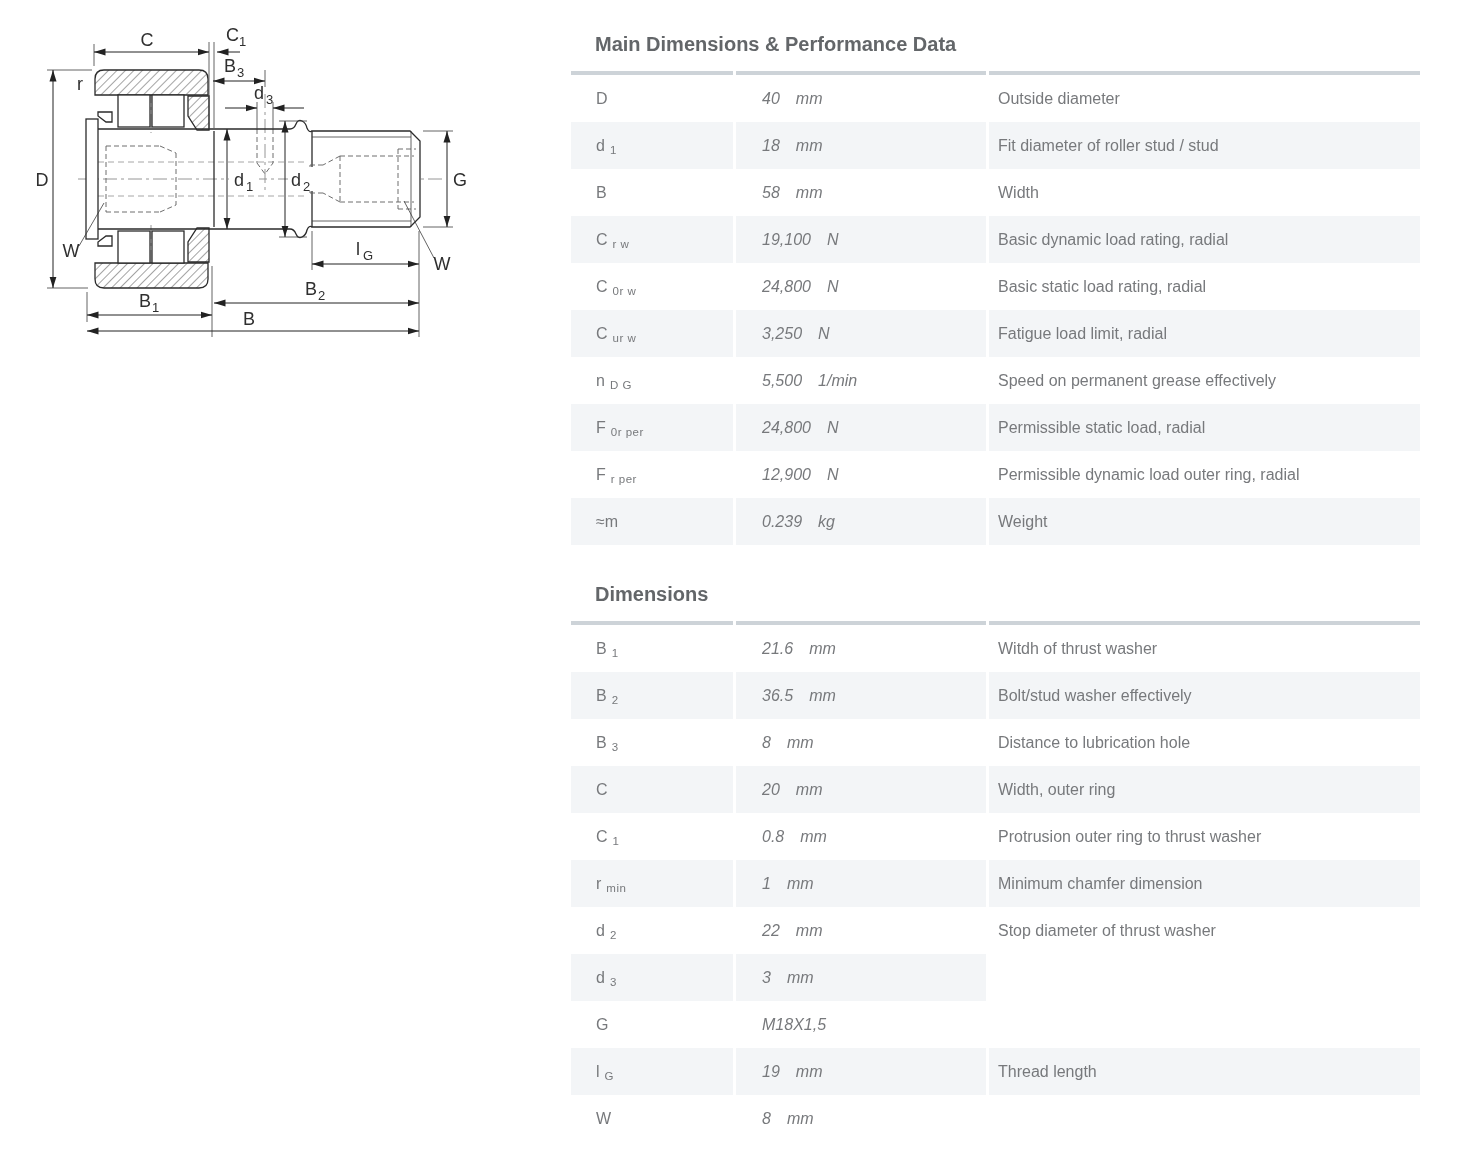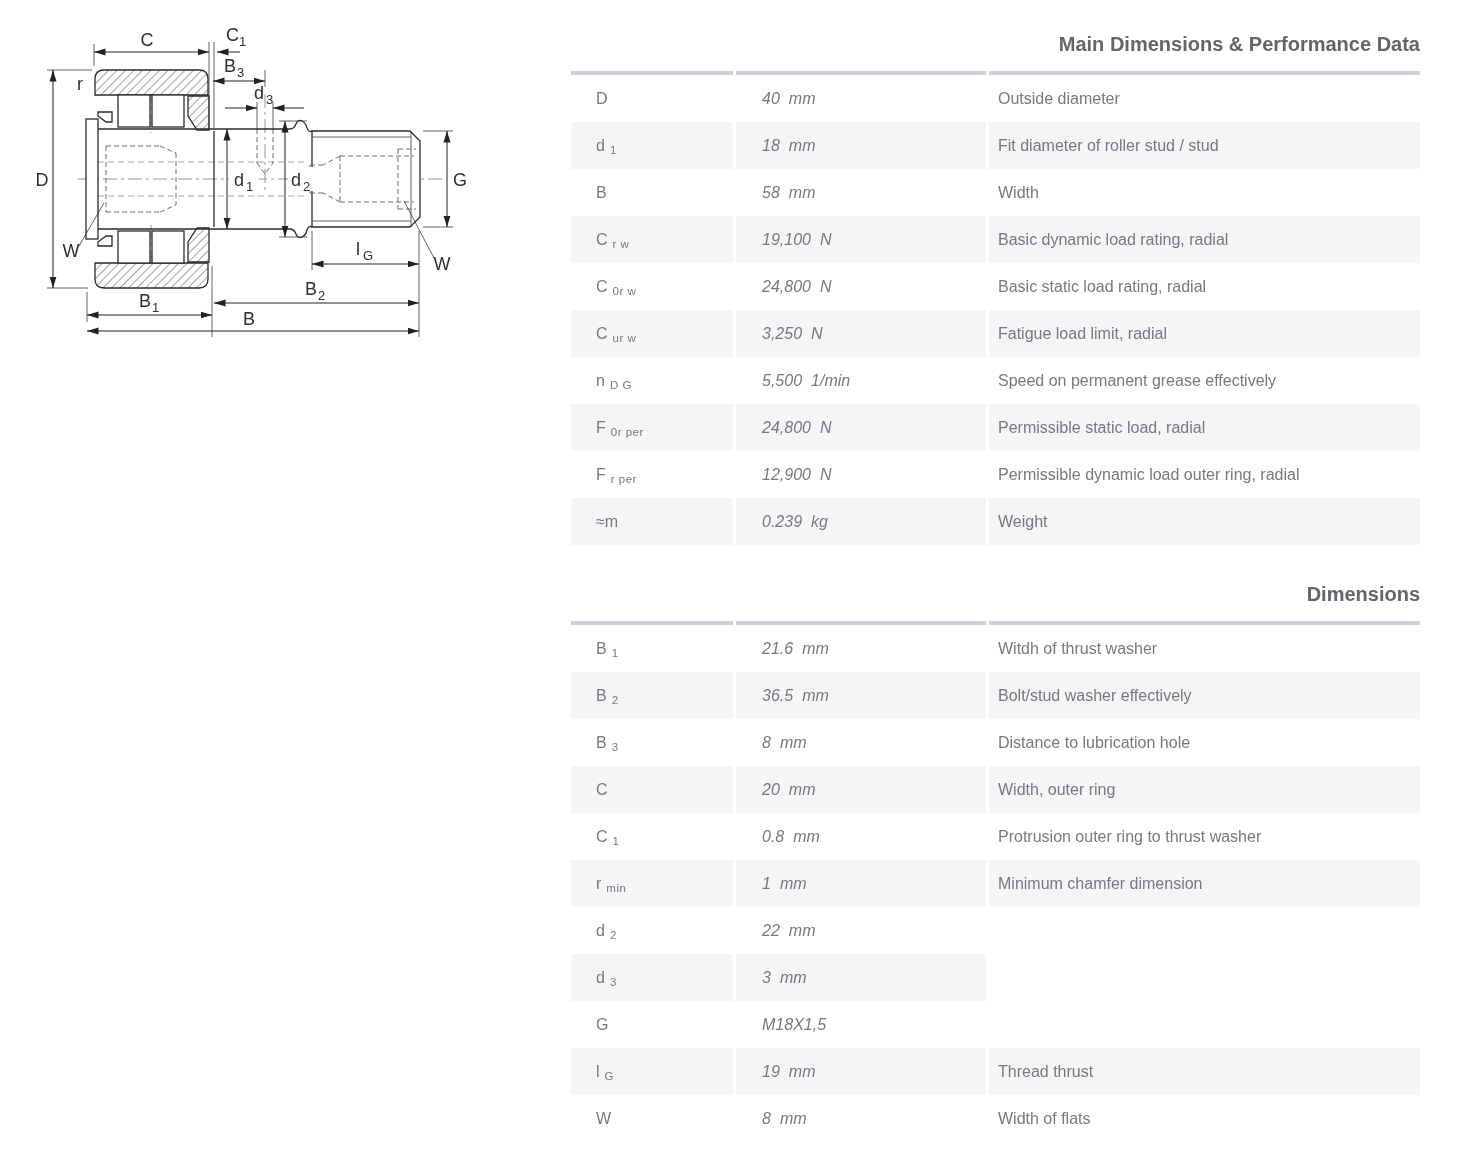--- a/index.html
+++ b/index.html
@@ -22,41 +22,41 @@
   .sl{fill:none;stroke:var(--line);stroke-width:1.3;}
   .thin{fill:none;stroke:#3c3c3c;stroke-width:0.8;}
   .dim{fill:none;stroke:#222;stroke-width:1;}
   .dash{fill:none;stroke:#5e5e5e;stroke-width:0.9;stroke-dasharray:5 3;}
   .dashlt{fill:none;stroke:#9c9c9c;stroke-width:0.9;stroke-dasharray:6 4;}
   .cl{fill:none;stroke:#8a8a8a;stroke-width:0.9;stroke-dasharray:14 4 3 4;}
   .mask{fill:#fff;stroke:none;}
   text.dl{font-size:18px;fill:#2f2f2f;}
   text.ds{font-size:13px;fill:#2f2f2f;}
   
-  .tables{position:absolute;left:571px;top:0;width:849px;text-align:right;}
+  .tables{position:absolute;left:571px;top:0;width:849px;}
   .section-title{
     font-size:20px;font-weight:bold;color:var(--title-text);
     line-height:24px;margin:32px 0 15px 24px;
   }
   .section-title.second{margin-top:37px;}
   .thead-bar{display:flex;gap:3px;height:4px;}
   .thead-bar .seg{background:var(--table-border);}
   .seg-sym{width:162px;}
   .seg-val{width:250px;}
   .seg-desc{flex:1;}
   .trow{display:flex;gap:3px;height:47px;}
   .trow .cell{display:flex;align-items:center;background:transparent;}
   .tbody .trow:nth-child(even) .cell{background:var(--table-stripe);}
   .cell{font-size:16px;color:var(--cell-text);}
   .cell-sym{width:162px;padding-left:25px;}
   .cell-val{width:250px;padding-left:26px;font-style:italic;}
   .cell-desc{flex:1;padding-left:9px;}
   .sub{font-size:11.5px;position:relative;top:4px;margin-left:5px;letter-spacing:.5px;}
   .sub:empty{margin-left:0;}
-  .unit{margin-left:9px;}
+  .unit{margin-left:16px;}
   .unit:empty{margin-left:0;}
 </style>
 </head>
 <body>
 
 <svg class="drawing" width="520" height="360" viewBox="0 0 520 360" aria-hidden="true">
   <defs>
     <pattern id="hatch" width="6" height="6" patternUnits="userSpaceOnUse" patternTransform="rotate(45)">
       <rect width="6" height="6" fill="#ffffff"></rect>
       <line x1="0" y1="0" x2="0" y2="6" stroke="#4a4a4a" stroke-width="1"></line>
@@ -415,20 +415,21 @@
   </div>
         <div class="trow">
     <div class="cell cell-sym">
       <span>d</span>
             <span class="sub">2</span>
     </div>
     <div class="cell cell-val">
       <span>22</span>
             <span class="unit">mm</span>
     </div>
+    <div class="cell cell-desc">Stop diameter of thrust washer</div>
   </div>
         <div class="trow">
     <div class="cell cell-sym">
       <span>d</span>
             <span class="sub">3</span>
     </div>
     <div class="cell cell-val">
       <span>3</span>
             <span class="unit">mm</span>
     </div>
@@ -445,29 +446,28 @@
   </div>
         <div class="trow">
     <div class="cell cell-sym">
       <span>l</span>
             <span class="sub">G</span>
     </div>
     <div class="cell cell-val">
       <span>19</span>
             <span class="unit">mm</span>
     </div>
-    <div class="cell cell-desc">Thread thrust</div>
+    <div class="cell cell-desc">Thread length</div>
   </div>
         <div class="trow">
     <div class="cell cell-sym">
       <span>W</span>
             <span class="sub"></span>
     </div>
     <div class="cell cell-val">
       <span>8</span>
             <span class="unit">mm</span>
     </div>
-    <div class="cell cell-desc">Width of flats</div>
   </div>
       </div>
   </section>
 
 </div>
 
 </body></html>

